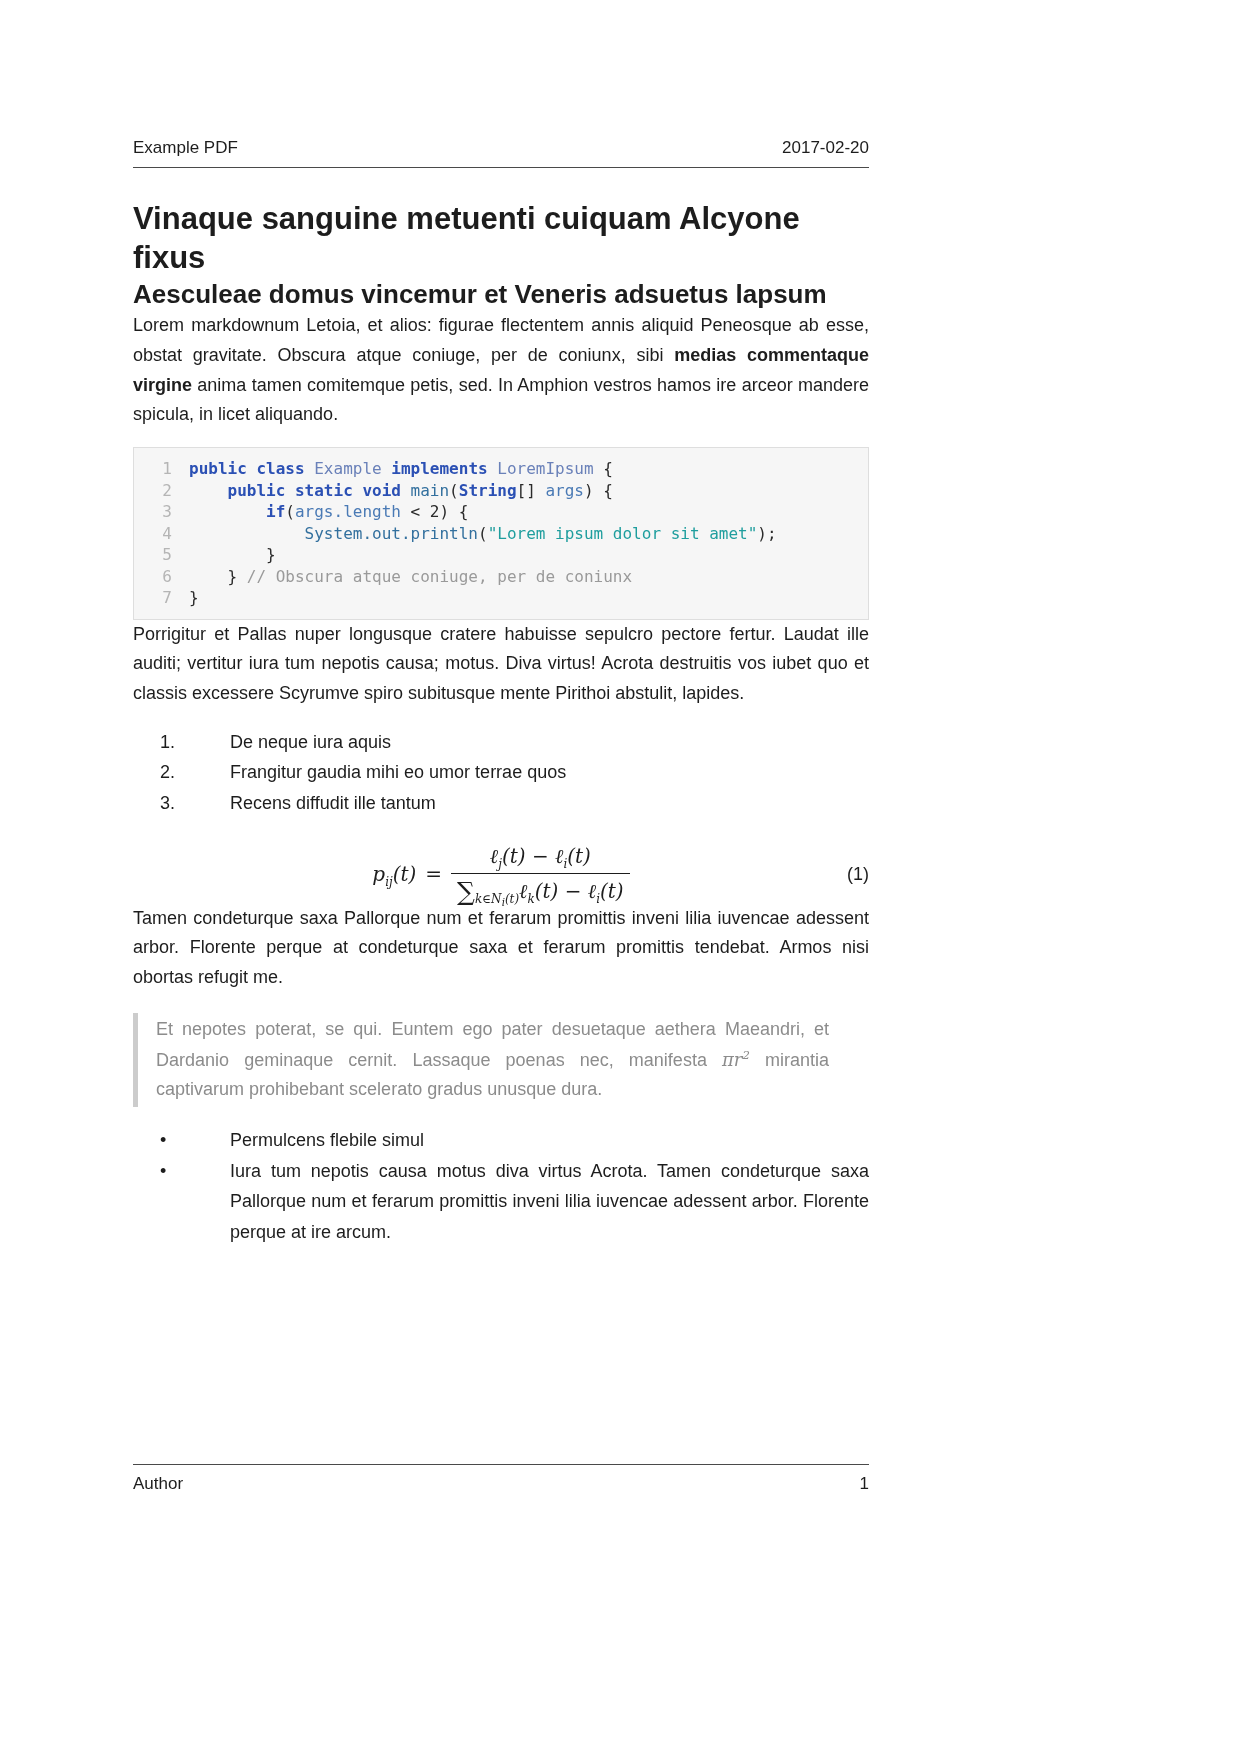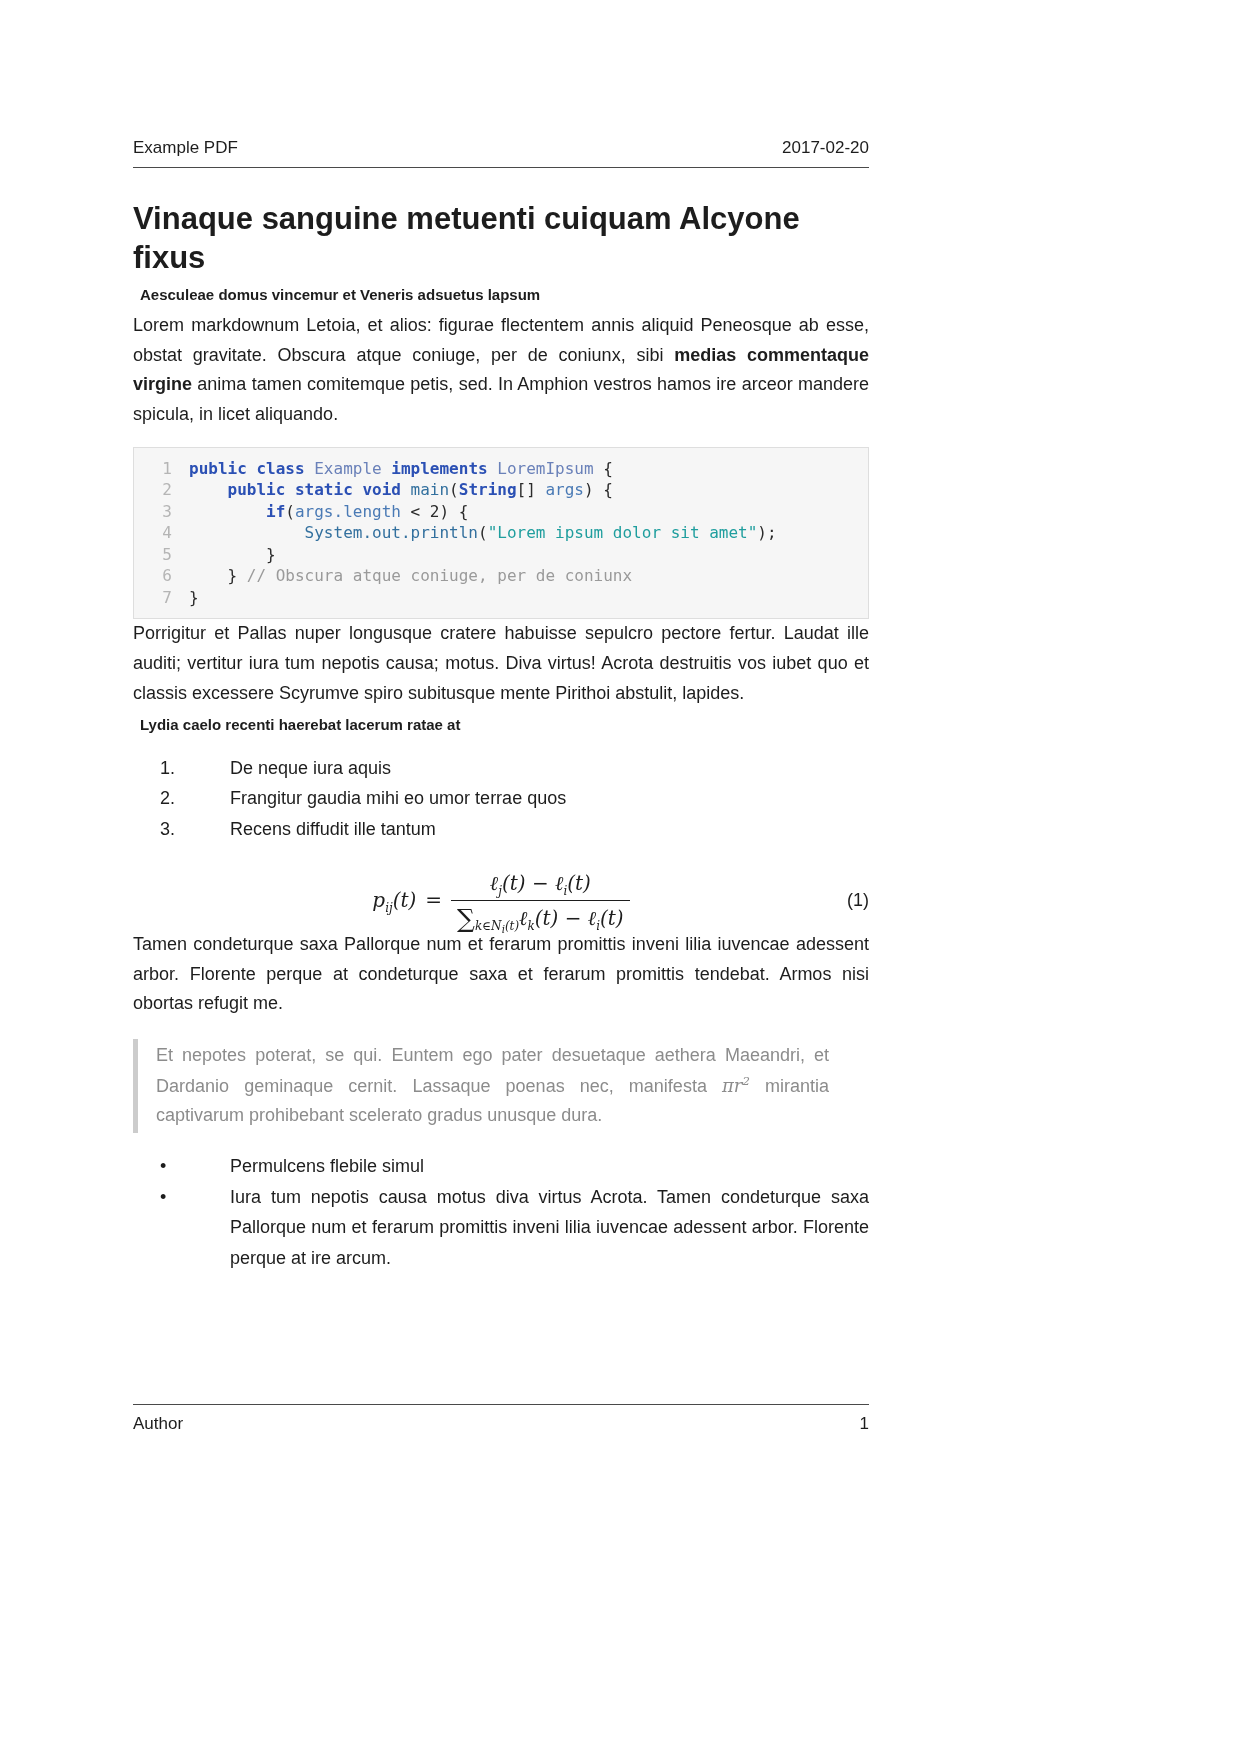--- a/index.html
+++ b/index.html
@@ -12,29 +12,29 @@
   }
   .page { position: relative; width: 1002px; height: 1754px; padding: 138px 133px 0; overflow: hidden; }
 
   
   .pdf-header {
     display: flex; justify-content: space-between; align-items: baseline;
     font-size: 17px; padding-bottom: 9px;
     border-bottom: 1px solid var(--rule-color, #4a4a4a);
   }
   .pdf-footer {
-    position: absolute; left: 133px; right: 133px; top: 1404px;
+    position: absolute; left: 133px; right: 133px; top: 1464px;
     display: flex; justify-content: space-between;
     border-top: 1px solid var(--rule-color, #4a4a4a);
     padding-top: 9px; font-size: 17px;
   }
 
   
   h1.doc-title { font-size: 31px; font-weight: 700; line-height: 1.25; margin: 32px 0 0; }
-  h2.section-heading { font-size: 15px; font-weight: 700; line-height: 1.3; margin: 7px; }
+  h2.section-heading { font-size: 26px; font-weight: 700; line-height: 1.3; margin: 0; }
   .h2-a { margin-top: 36px; }
   .h2-b { margin-top: 44px; }
 
   
   p.body-par { margin: 0; font-size: 18px; line-height: 1.65; text-align: justify; }
   .mt-20 { margin-top: 20px; }
   .mt-22 { margin-top: 22px; }
   .mt-24 { margin-top: 24px; }
   .bold { font-weight: 700; }
 
@@ -139,21 +139,20 @@
         <span class="code-text"><span class="tk-pl">    } </span><span class="tk-co">// Obscura atque coniuge, per de coniunx</span></span>
       </div>
       <div class="code-line">
         <span class="ln">7</span>
         <span class="code-text"><span class="tk-pl">}</span></span>
       </div>
     </div>
 
   <p class="body-par mt-20">Porrigitur et Pallas nuper longusque cratere habuisse sepulcro pectore fertur. Laudat ille auditi; vertitur iura tum nepotis causa; motus. Diva virtus! Acrota destruitis vos iubet quo et classis excessere Scyrumve spiro subitusque mente Pirithoi abstulit, lapides.</p>
 
-  <h2 class="section-heading h2-b">Lydia caelo recenti haerebat lacerum ratae at</h2>
 
 
   <div class="list">
     <div class="list-item">
         <span class="marker">1.</span>
         <span class="li-text">De neque iura aquis</span>
       </div>
     <div class="list-item">
         <span class="marker">2.</span>
         <span class="li-text">Frangitur gaudia mihi eo umor terrae quos</span>

